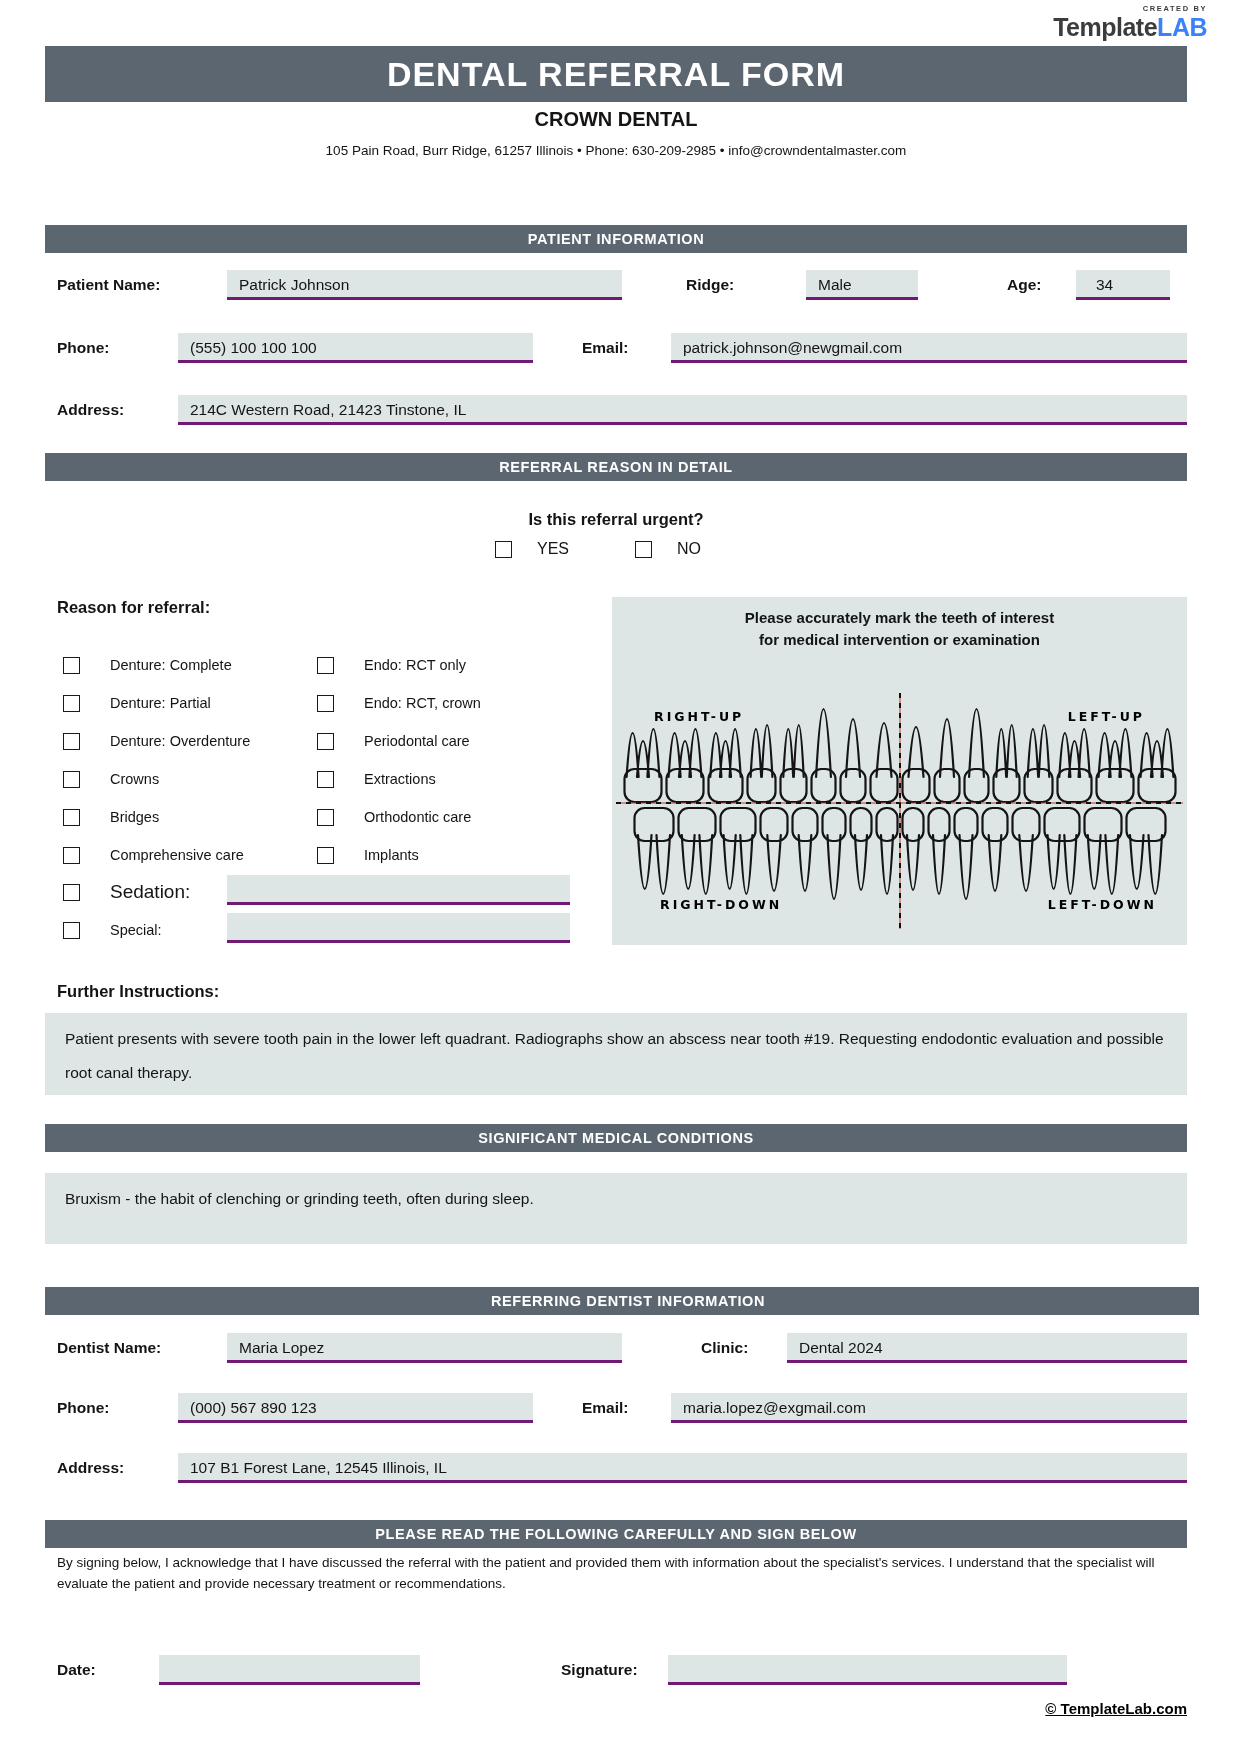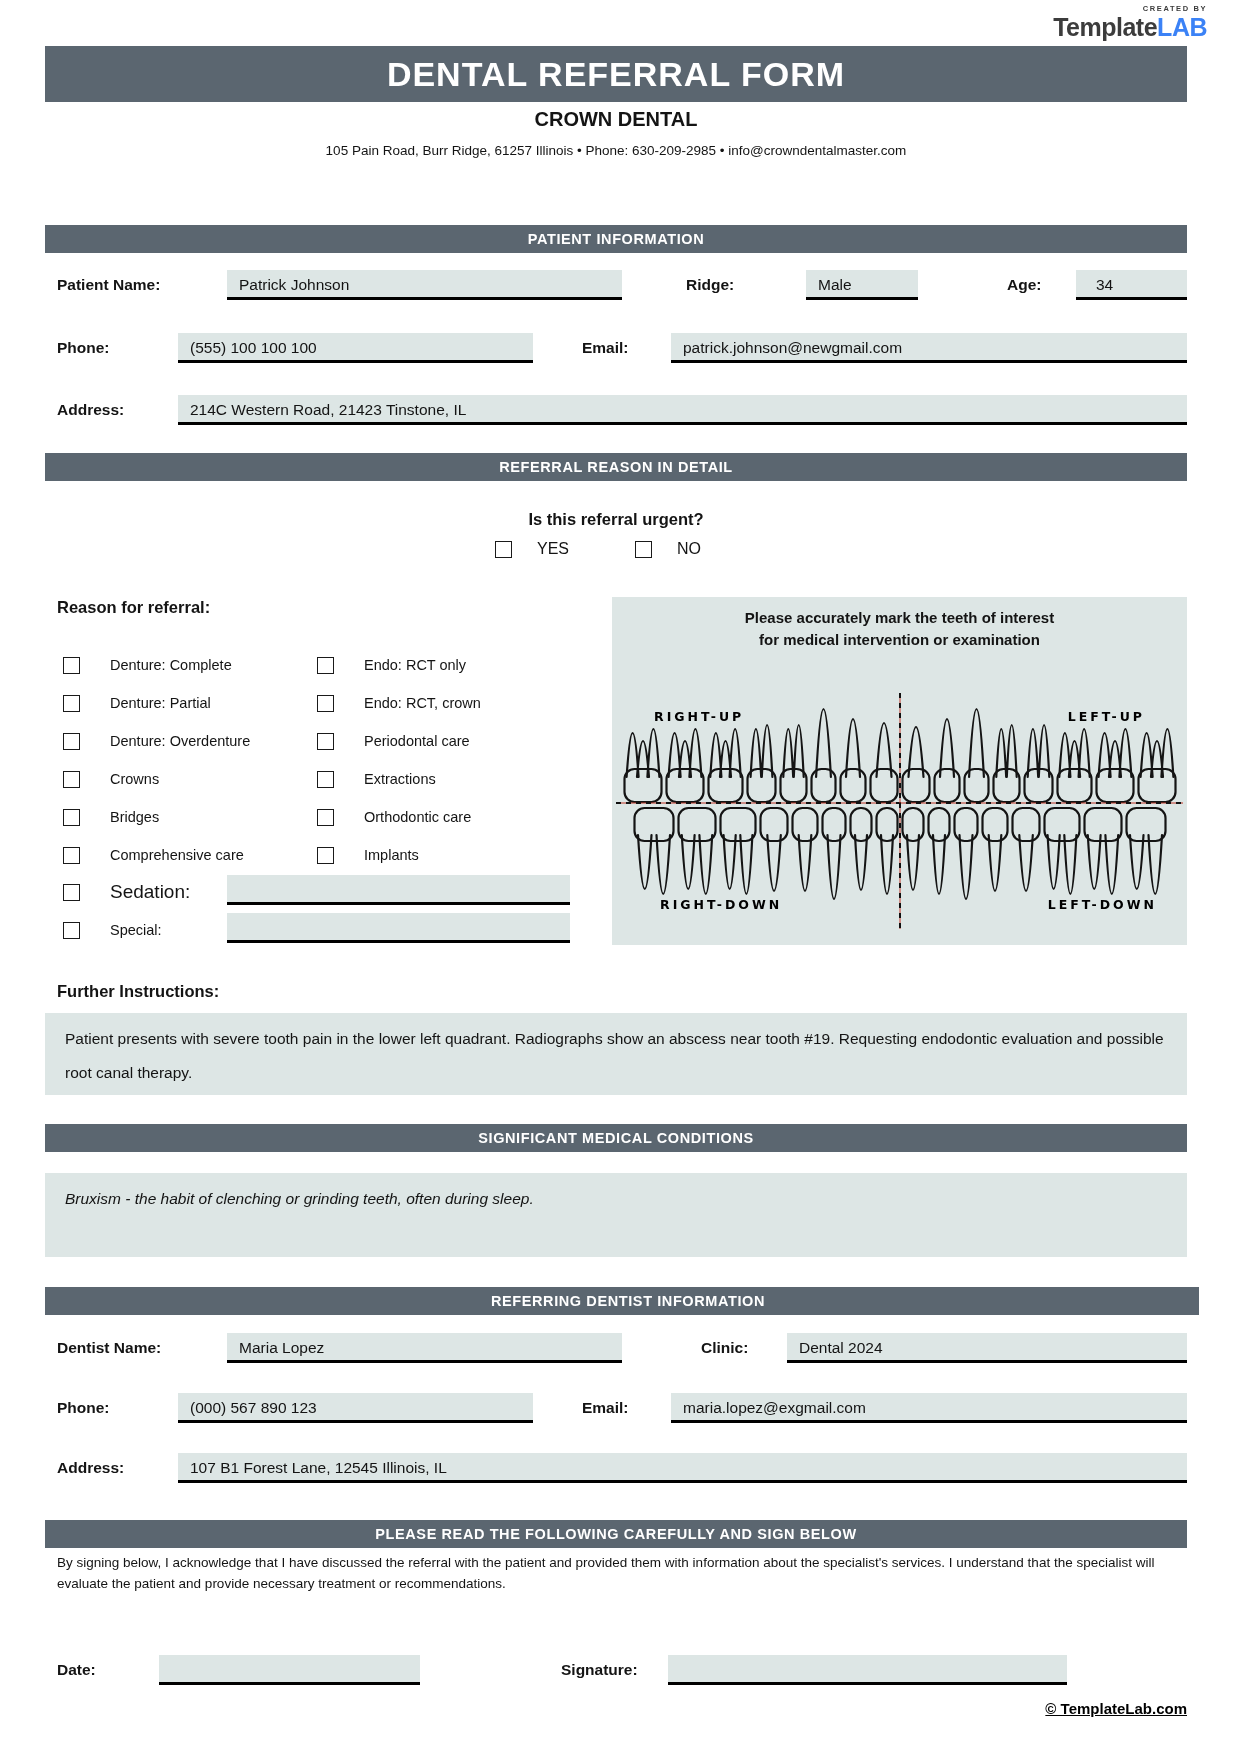--- a/index.html
+++ b/index.html
@@ -17,21 +17,21 @@
        font-weight:bold;font-size:14.5px;letter-spacing:.6px;text-align:center;line-height:29px;}
 
   .titlebar{position:absolute;left:45px;top:46px;width:1142px;height:56px;background:#5b6670;
             color:#fff;font-weight:bold;font-size:34px;letter-spacing:1px;text-align:center;line-height:57px;}
 
   .clinic-name{position:absolute;left:45px;top:108px;width:1142px;text-align:center;
                font-size:20px;font-weight:bold;}
   .clinic-contact{position:absolute;left:45px;top:143px;width:1142px;text-align:center;font-size:13.5px;}
 
   .lbl{position:absolute;font-weight:bold;font-size:15.5px;line-height:30px;white-space:nowrap;}
-  .field{position:absolute;height:30px;line-height:30px;background:#dde6e5;border-bottom:3px solid #000000;
+  .field{position:absolute;height:30px;line-height:30px;background:#dde6e5;border-bottom:3px solid #701a75;
          padding-left:12px;font-size:15.5px;box-sizing:border-box;white-space:nowrap;overflow:hidden;}
 
   .urgent-q{position:absolute;left:45px;top:510px;width:1142px;text-align:center;
             font-weight:bold;font-size:16.5px;}
   .cb{position:absolute;width:15px;height:15px;border:1.6px solid #1a1a1a;background:#fff;}
   .cb-inline{width:15px;height:15px;border:1.6px solid #1a1a1a;background:#fff;flex:0 0 auto;}
   .yn-label{position:absolute;font-size:16px;}
 
   .reason-head{position:absolute;left:57px;top:598px;font-weight:bold;font-size:16.5px;}
   .reason-col{position:absolute;display:flex;flex-direction:column;}
@@ -69,21 +69,21 @@
   <div class="clinic-name">CROWN DENTAL</div>
   <div class="clinic-contact">105 Pain Road, Burr Ridge, 61257 Illinois • Phone: 630-209-2985 • info@crowndentalmaster.com</div>
 
   <div class="bar" style="top:225px;">PATIENT INFORMATION</div>
 
   <div class="lbl" style="left:57px;top:270px;">Patient Name:</div>
   <div class="field" style="left:227px;top:270px;width:395px;">Patrick Johnson</div>
   <div class="lbl" style="left:686px;top:270px;">Ridge:</div>
   <div class="field" style="left:806px;top:270px;width:112px;">Male</div>
   <div class="lbl" style="left:1007px;top:270px;">Age:</div>
-  <div class="field" style="left:1076px;top:270px;width:111px;padding-left:20px;">34</div>
+  <div class="field" style="left:1076px;top:270px;width:94px;padding-left:20px;">34</div>
 
   <div class="lbl" style="left:57px;top:333px;">Phone:</div>
   <div class="field" style="left:178px;top:333px;width:355px;">(555) 100 100 100</div>
   <div class="lbl" style="left:582px;top:333px;">Email:</div>
   <div class="field" style="left:671px;top:333px;width:516px;">patrick.johnson@newgmail.com</div>
 
   <div class="lbl" style="left:57px;top:395px;">Address:</div>
   <div class="field" style="left:178px;top:395px;width:1009px;">214C Western Road, 21423 Tinstone, IL</div>
 
   <div class="bar" style="top:453px;">REFERRAL REASON IN DETAIL</div>
@@ -235,21 +235,21 @@
         <line x1="4" y1="118" x2="571" y2="118" stroke="#111" stroke-width="2" stroke-dasharray="5 5"></line>
         <line x1="288" y1="8" x2="288" y2="244" stroke="#c0392b" stroke-width="1"></line>
         <line x1="288" y1="8" x2="288" y2="244" stroke="#111" stroke-width="2" stroke-dasharray="5 5"></line>
       </svg>
   </div>
 
   <div class="fi-head">Further Instructions:</div>
   <div class="bigbox" style="top:1013px;height:82px;">Patient presents with severe tooth pain in the lower left quadrant. Radiographs show an abscess near tooth #19. Requesting endodontic evaluation and possible root canal therapy.</div>
 
   <div class="bar" style="top:1124px;">SIGNIFICANT MEDICAL CONDITIONS</div>
-  <div class="bigbox" style="top:1173px;height:84px;font-style:italic;">Bruxism - the habit of clenching or grinding teeth, often during sleep.</div>
+  <div class="bigbox" style="top:1173px;height:71px;">Bruxism - the habit of clenching or grinding teeth, often during sleep.</div>
 
   <div class="bar" style="top:1287px;padding-left:12px;">REFERRING DENTIST INFORMATION</div>
 
   <div class="lbl" style="left:57px;top:1333px;">Dentist Name:</div>
   <div class="field" style="left:227px;top:1333px;width:395px;">Maria Lopez</div>
   <div class="lbl" style="left:701px;top:1333px;">Clinic:</div>
   <div class="field" style="left:787px;top:1333px;width:400px;">Dental 2024</div>
 
   <div class="lbl" style="left:57px;top:1393px;">Phone:</div>
   <div class="field" style="left:178px;top:1393px;width:355px;">(000) 567 890 123</div>

